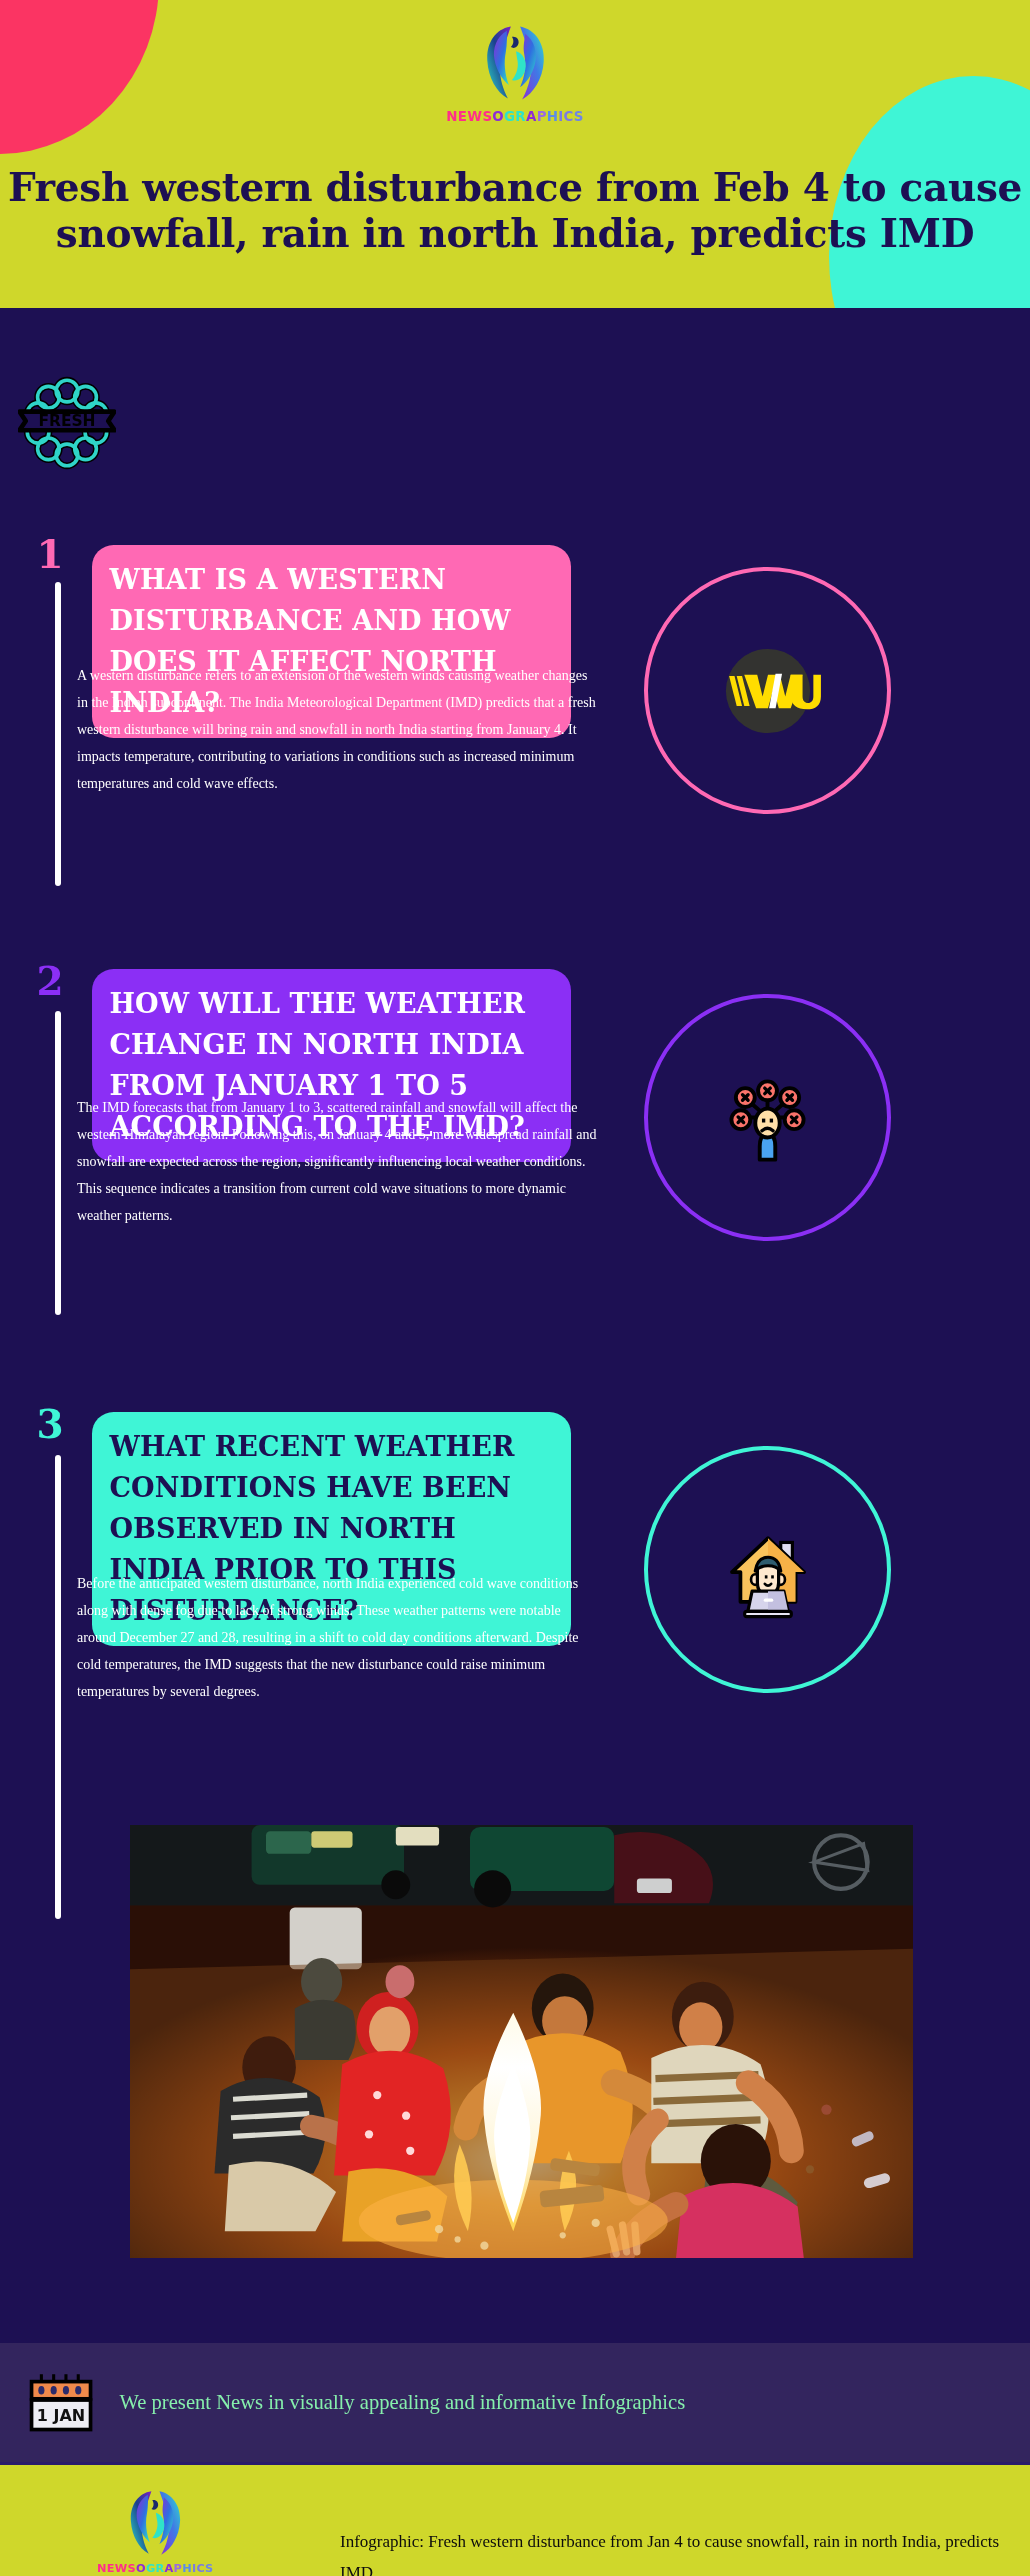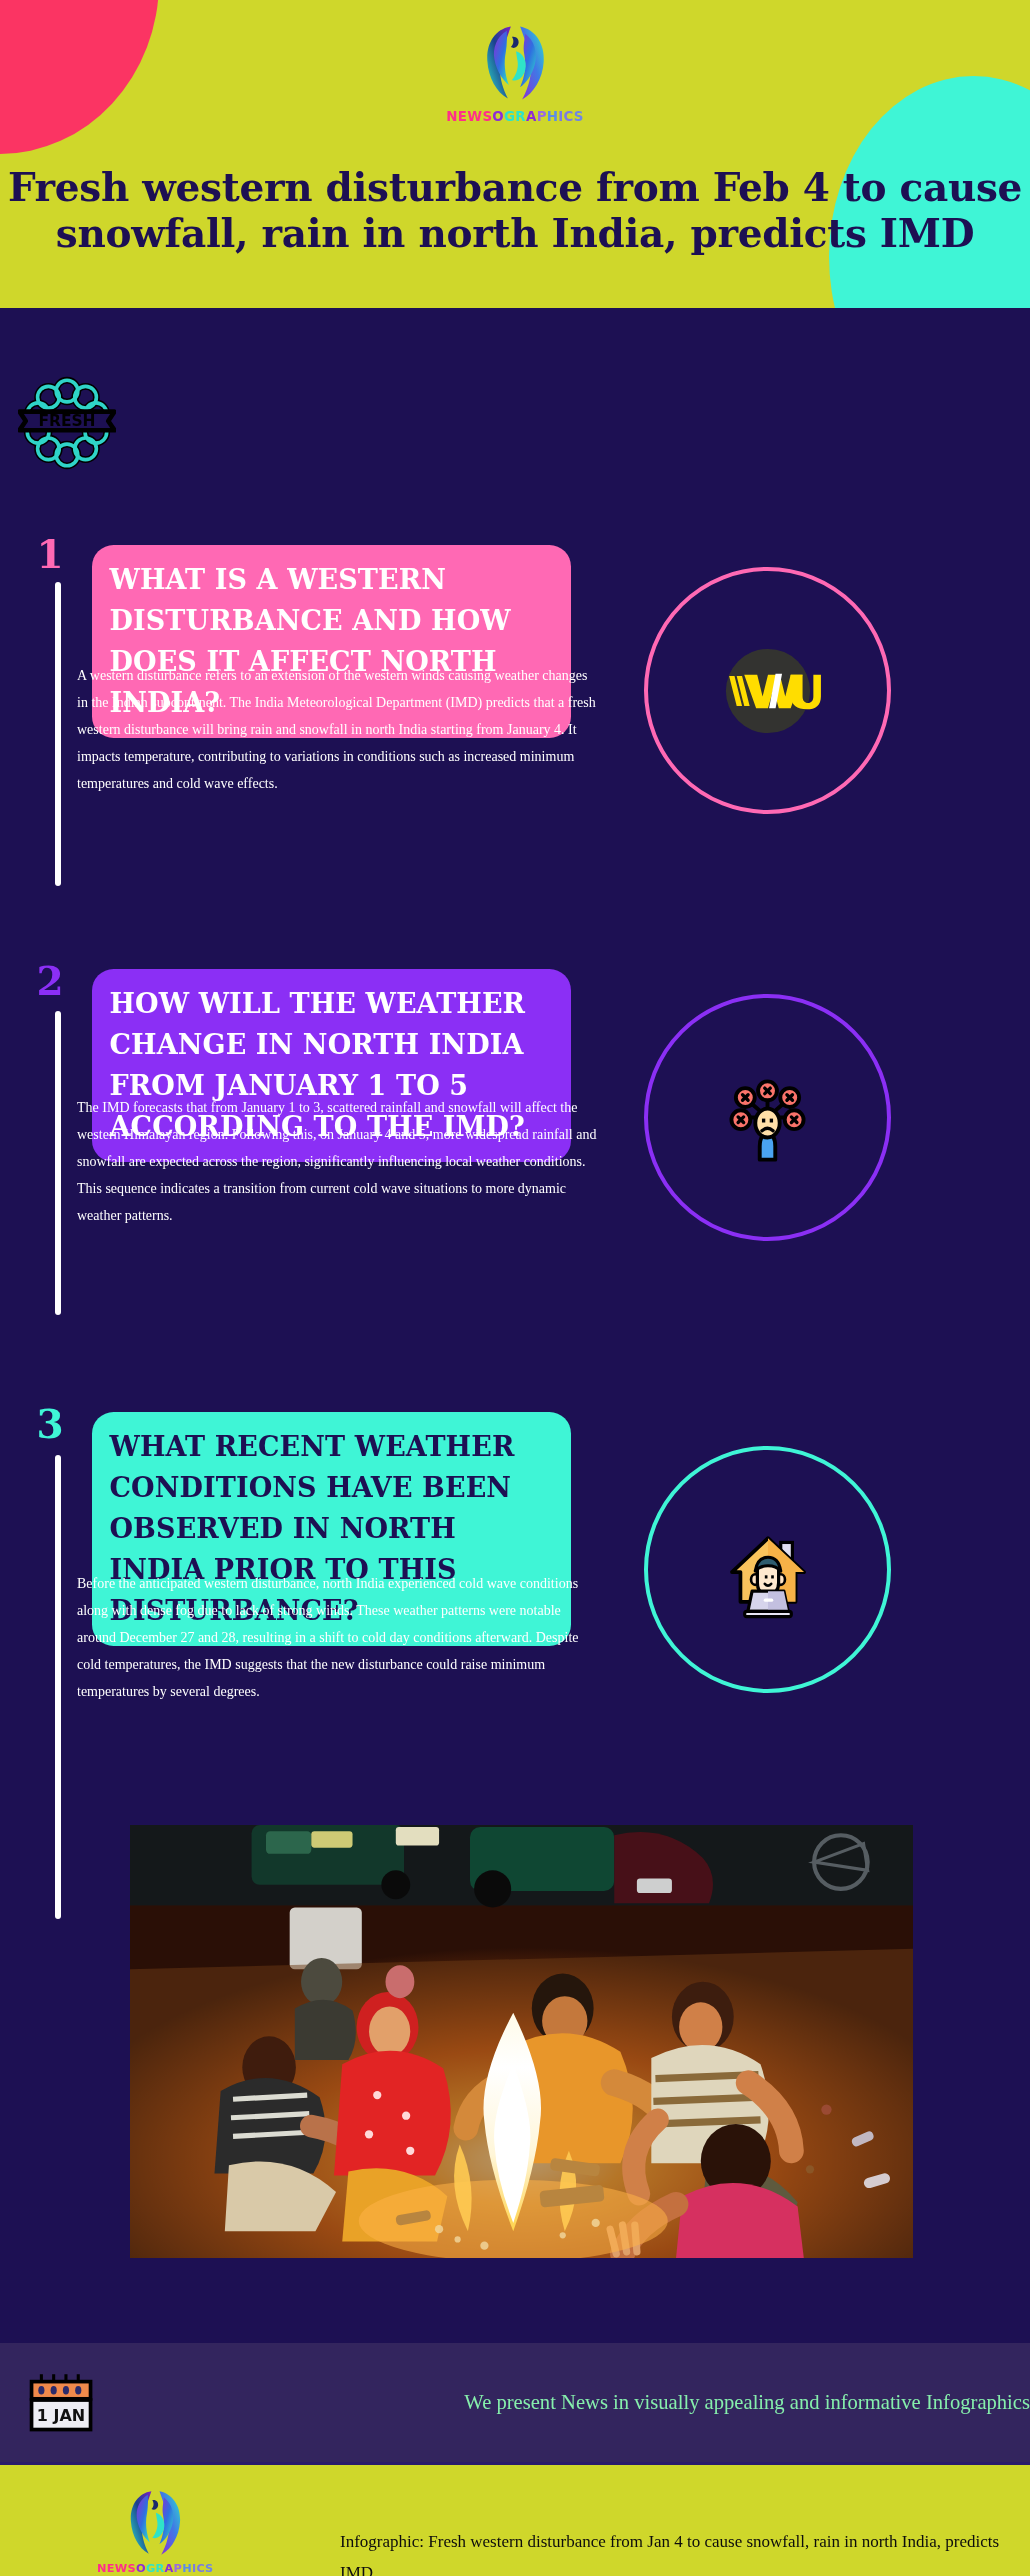--- a/index.html
+++ b/index.html
@@ -158,21 +158,20 @@
 
   
   .tagline {
     position: absolute;
     left: 0; top: 2343px;
     width: 1030px; height: 122px;
     background: #33255e;
     display: flex;
     align-items: center;
     border-bottom: 3.1px solid #2b1d6a;
-    justify-content: space-between;
   }
   .cal-icon { margin-left: 26px; width: 75px; height: 59px; flex: none; }
   .tagline-text {
     margin-left: 18.5px;
     color: #86efac;
     font-family: "Liberation Serif", serif;
     font-size: 20.6px;
   }
 
   

